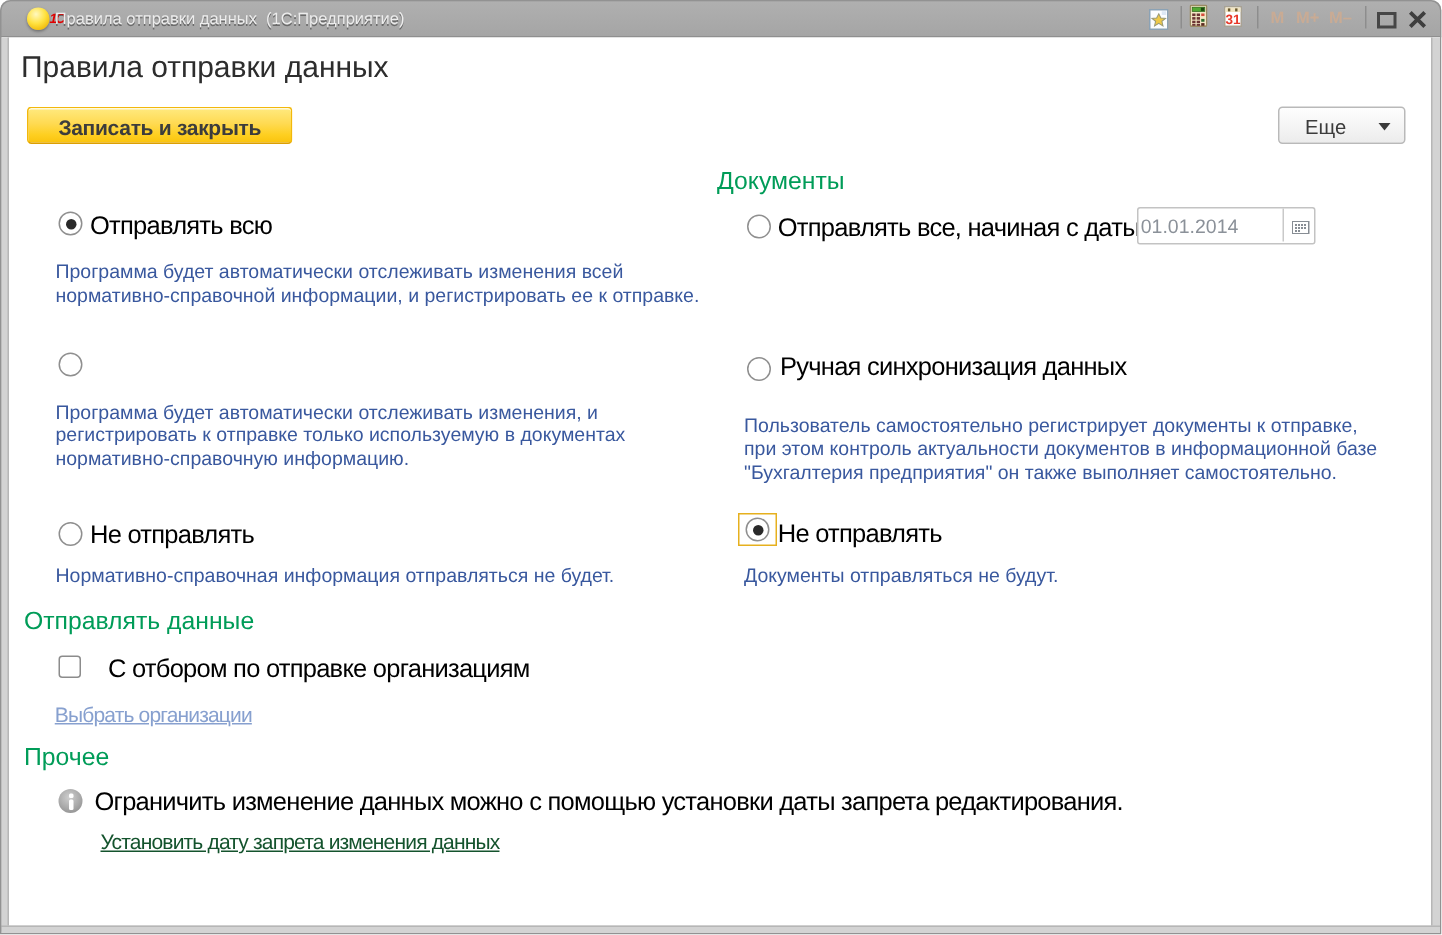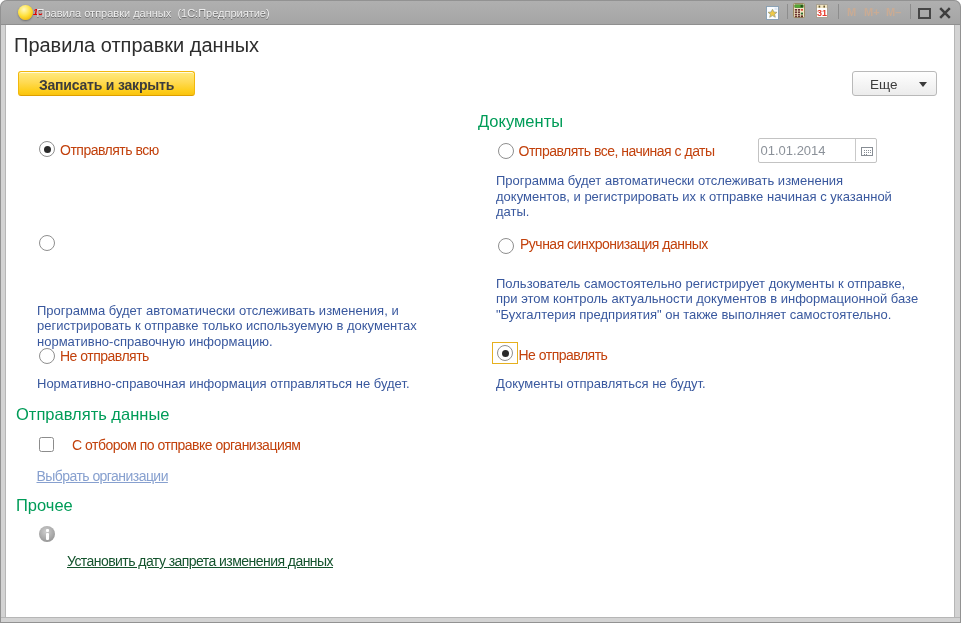--- a/index.html
+++ b/index.html
@@ -36,21 +36,21 @@
               border:1px solid #b9b9b9; border-radius:3px;
               background:linear-gradient(#fefefe,#ececec);
               font-size:14px; color:#3c3c3c; }
   .btn-more .t { position:absolute; left:17px; top:5px; font-size:13.5px; }
   .btn-more .ar { position:absolute; left:66px; top:10px; width:0; height:0;
                   border-left:4px solid transparent; border-right:4px solid transparent; border-top:5px solid #3a3a3a; }
 
   .gh { position:absolute; font-size:16.5px; line-height:17px; color:#009c58; }
   .radio { position:absolute; width:16px; height:16px; border:1px solid #8f8f8f; border-radius:50%; background:#fff; }
   .radio.sel::after { content:""; position:absolute; left:3.5px; top:3.5px; width:7px; height:7px; border-radius:50%; background:#2a2a2a; }
-  .lbl { position:absolute; font-size:14px; line-height:15px; letter-spacing:-0.5px; color:#c2410c; }
+  .lbl { position:absolute; font-size:17px; line-height:15px; letter-spacing:-0.5px; color:#000000; }
   .para { position:absolute; font-size:13px; line-height:15.5px; color:#39589e; }
   .focusrect { position:absolute; border:1px solid #e6b01e; }
   .checkbox { position:absolute; left:39px; top:437px; width:15px; height:15px; border:1px solid #8c8c8c; border-radius:2.5px; background:#fff; }
   .dlink { position:absolute; left:36.5px; top:468px; font-size:14px; letter-spacing:-0.55px; color:#87a0cf; text-decoration:underline; }
   .alink { position:absolute; font-size:14px; letter-spacing:-0.55px; color:#14532d; text-decoration:underline; }
   .infoico { position:absolute; left:39px; top:526px; width:16px; height:16px; border-radius:50%;
              background:radial-gradient(circle at 45% 35%, #cfcfcf, #a8a8a8 55%, #909090 85%, #9a9a9a); }
   .infoico i { position:absolute; left:7px; top:3px; width:2.6px; height:2.6px; background:#fff; border-radius:1px; }
   .infoico b { position:absolute; left:7px; top:7px; width:2.6px; height:6.5px; background:#fff; border-radius:1px; }
 
@@ -115,36 +115,38 @@
 
   <div class="h1">Правила отправки данных</div>
   <div class="btn-save">Записать и закрыть</div>
   <div class="btn-more">
       <span class="t">Еще</span>
       <span class="ar"></span>
     </div>
 
   <div class="radio sel" style="left:39px; top:141px;"></div>
   <div class="lbl" style="left:60px; top:142.5px;">Отправлять всю</div>
+  <div class="para" style="left:37px; top:173px;">Программа будет автоматически отслеживать изменения всей<br>нормативно-справочной информации, и регистрировать ее к отправке.</div>
   <div class="radio" style="left:39px; top:235px;"></div>
-  <div class="para" style="left:37px; top:266.5px;margin-top:36px;">Программа будет автоматически отслеживать изменения, и<br>регистрировать к отправке только используемую в документах<br>нормативно-справочную информацию.</div>
+  <div class="para" style="left:37px; top:266.5px;">Программа будет автоматически отслеживать изменения, и<br>регистрировать к отправке только используемую в документах<br>нормативно-справочную информацию.</div>
   <div class="radio" style="left:39px; top:348px;"></div>
   <div class="lbl" style="left:60px; top:349px;">Не отправлять</div>
   <div class="para" style="left:37px; top:376px;">Нормативно-справочная информация отправляться не будет.</div>
 
   <div class="gh" style="left:16px; top:405.5px;">Отправлять данные</div>
   <div class="checkbox"></div>
   <div class="lbl" style="left:72px; top:438px;">С отбором по отправке организациям</div>
   <div class="dlink">Выбрать организации</div>
 
   <div class="gh" style="left:16px; top:496.5px;">Прочее</div>
   <div class="infoico">
       <i></i>
       <b></b>
     </div>
+  <div class="lbl" style="left:63px; top:527px;">Ограничить изменение данных можно с помощью установки даты запрета редактирования.</div>
   <div class="alink" style="left:67px; top:553px;">Установить дату запрета изменения данных</div>
 
   <div class="gh" style="left:478px; top:112.5px;">Документы</div>
   <div class="radio" style="left:498px; top:142.5px;"></div>
   <div class="lbl" style="left:518.5px; top:143.5px;">Отправлять все, начиная с даты</div>
   <div class="datefield">
     <span class="txt">01.01.2014</span>
     <span class="sep"></span>
     <svg class="calico" viewBox="0 0 12 9" style="left:102px;top:8px;width:12px;height:9px;" shape-rendering="crispEdges">
       <rect x="0.5" y="0.5" width="11" height="8" fill="#fff" stroke="#878d94" stroke-width="1"></rect>
@@ -155,21 +157,20 @@
           <rect x="8.5" y="2.5" width="1" height="1"></rect>
         <rect x="2.5" y="4.5" width="1" height="1"></rect>
           <rect x="4.5" y="4.5" width="1" height="1"></rect>
           <rect x="6.5" y="4.5" width="1" height="1"></rect>
           <rect x="8.5" y="4.5" width="1" height="1"></rect>
         <rect x="2.5" y="6.5" width="1" height="1"></rect>
           <rect x="4.5" y="6.5" width="1" height="1"></rect>
       </g>
     </svg>
   </div>
-  <div class="para" style="left:496px; top:173px;">Программа будет автоматически отслеживать изменения<br>документов, и регистрировать их к отправке начиная с указанной<br>даты.</div>
   <div class="radio" style="left:498px; top:237.5px;"></div>
   <div class="lbl" style="left:520px; top:237px;">Ручная синхронизация данных</div>
   <div class="para" style="left:496px; top:275.5px;">Пользователь самостоятельно регистрирует документы к отправке,<br>при этом контроль актуальности документов в информационной базе<br>"Бухгалтерия предприятия" он также выполняет самостоятельно.</div>
   <div class="focusrect" style="left:492px; top:342px; width:26px; height:21.5px;"></div>
   <div class="radio sel" style="left:497px; top:345px;"></div>
   <div class="lbl" style="left:518.5px; top:347.5px;">Не отправлять</div>
   <div class="para" style="left:496px; top:376px;">Документы отправляться не будут.</div>
 
   <div class="frame"></div>
   <div class="sideL"></div>

